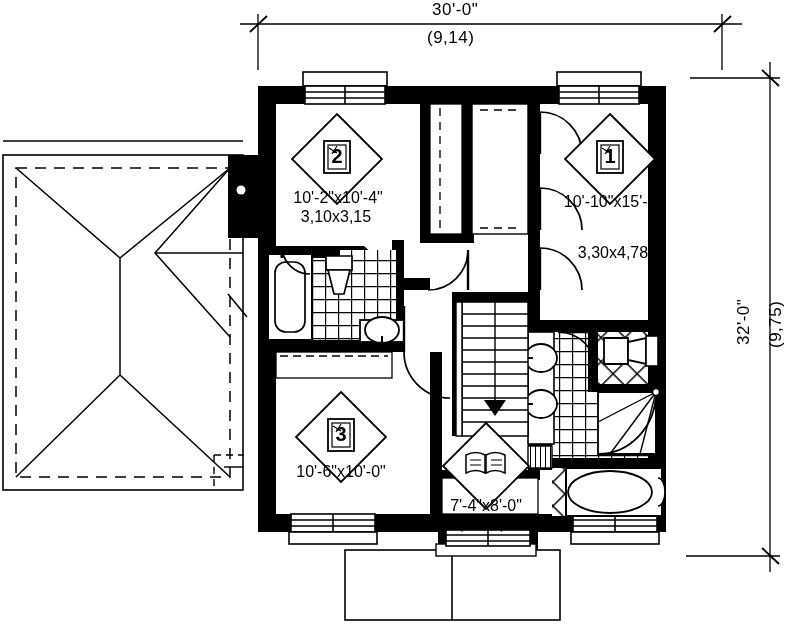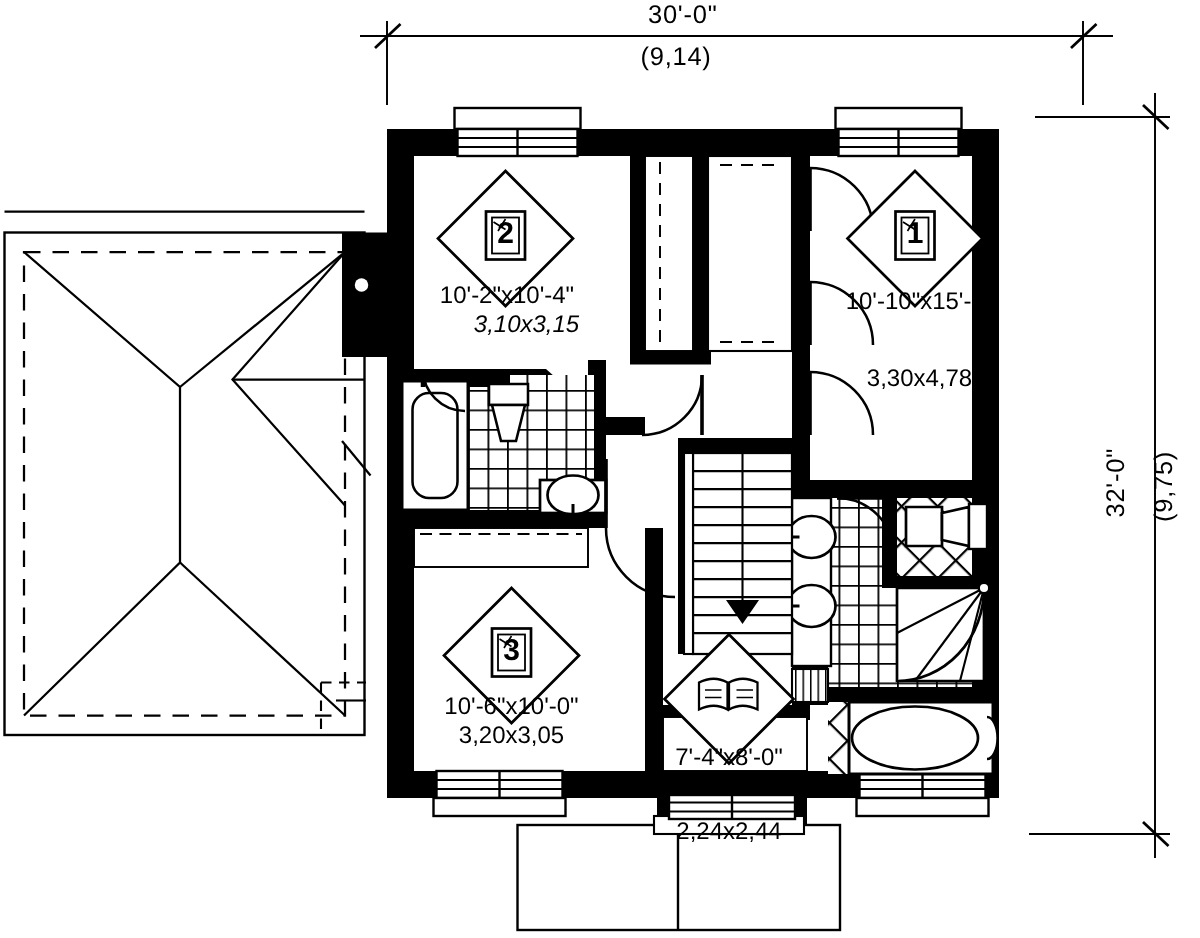--- a/index.html
+++ b/index.html
@@ -344,28 +344,27 @@
 
 </svg>
 
 <div class="lbl dimtxt" style="left:432px;top:0px;">30'-0"</div>
 <div class="lbl dimtxt" style="left:427px;top:28px;">(9,14)</div>
 
 <div class="lbl dimtxt vert-l" style="left:734px;top:345px;">32'-0"</div>
 <div class="lbl dimtxt vert-l" style="left:766px;top:348px;">(9,75)</div>
 
 <div class="lbl roomtxt" style="left:279px;top:188px;width:118px;">10'-2"x10'-4"</div>
-<div class="lbl roomtxt" style="left:292px;top:207px;width:118px;font-style:italic;">3,10x3,15</div>
+<div class="lbl roomtxt" style="left:277px;top:207px;width:118px;">3,10x3,15</div>
 
 <div class="lbl roomtxt" style="left:545px;top:192px;width:136px;">10'-10"x15'-8"</div>
 <div class="lbl roomtxt" style="left:545px;top:223px;width:136px;margin-top:20px;">3,30x4,78</div>
 
 <div class="lbl roomtxt" style="left:280px;top:462px;width:122px;">10'-6"x10'-0"</div>
-<div class="lbl roomtxt" style="left:280px;top:481px;width:122px;">3,20x3,05</div>
 
 <div class="lbl roomtxt" style="left:424px;top:496px;width:124px;">7'-4"x8'-0"</div>
-<div class="lbl roomtxt" style="left:424px;top:545px;width:124px;">2,24x2,44</div>
+<div class="lbl roomtxt" style="left:424px;top:515px;width:124px;">2,24x2,44</div>
 
 <div class="lbl" style="left:324px;top:145px;width:26px;font-size:20px;font-weight:bold;">2</div>
 <div class="lbl" style="left:597px;top:145px;width:26px;font-size:20px;font-weight:bold;">1</div>
 <div class="lbl" style="left:328px;top:423px;width:26px;font-size:20px;font-weight:bold;">3</div>
 
 </div>
 
 </body></html>

